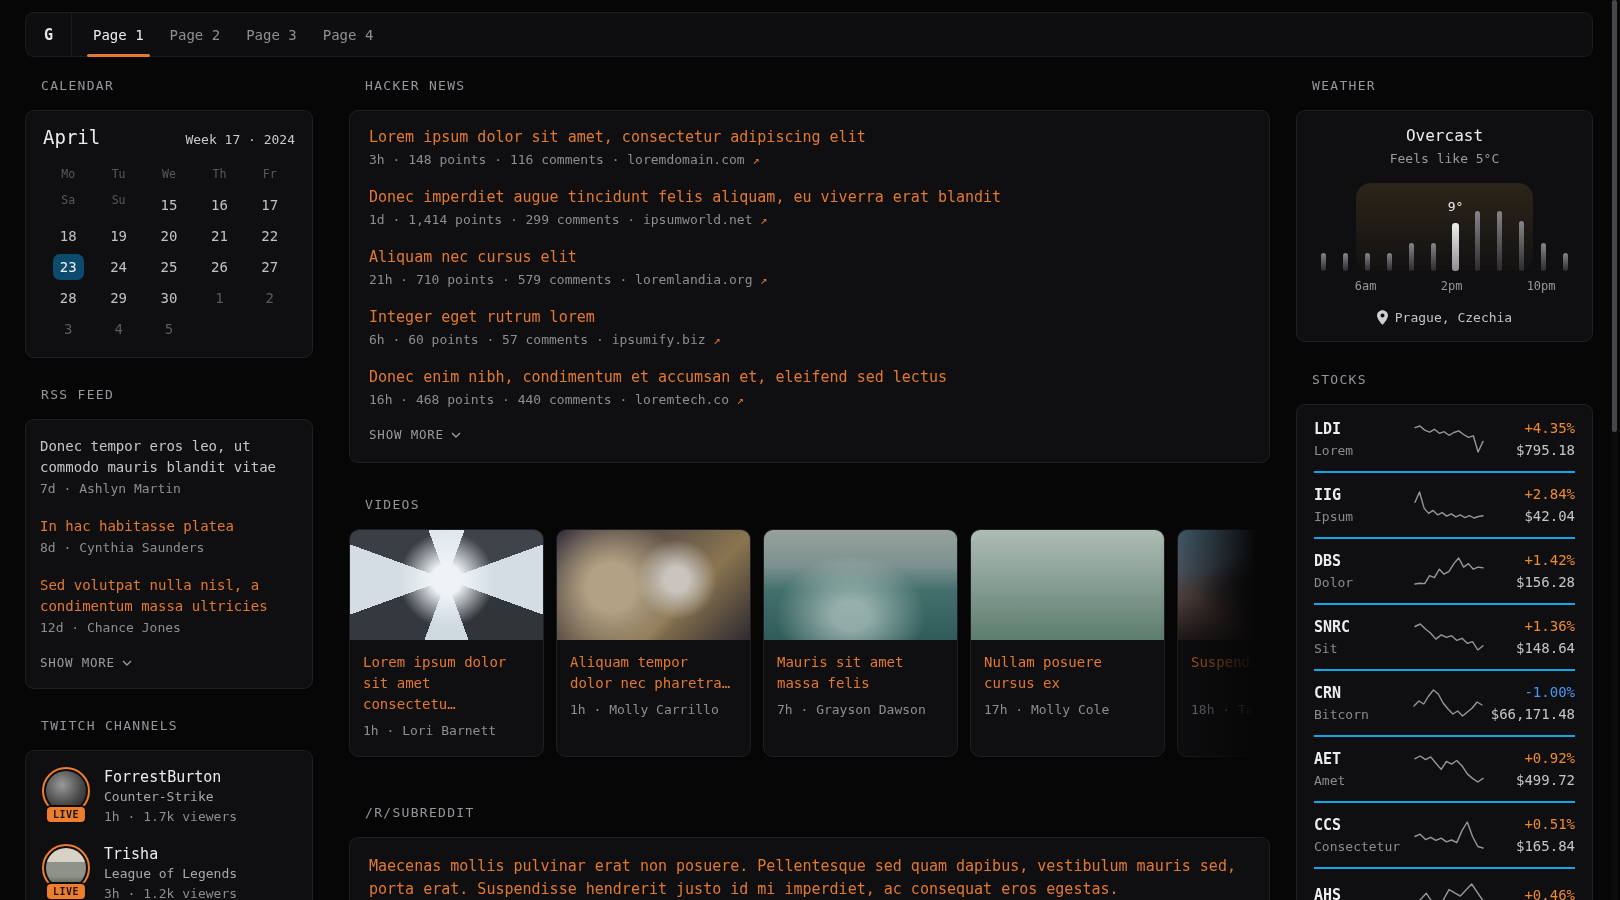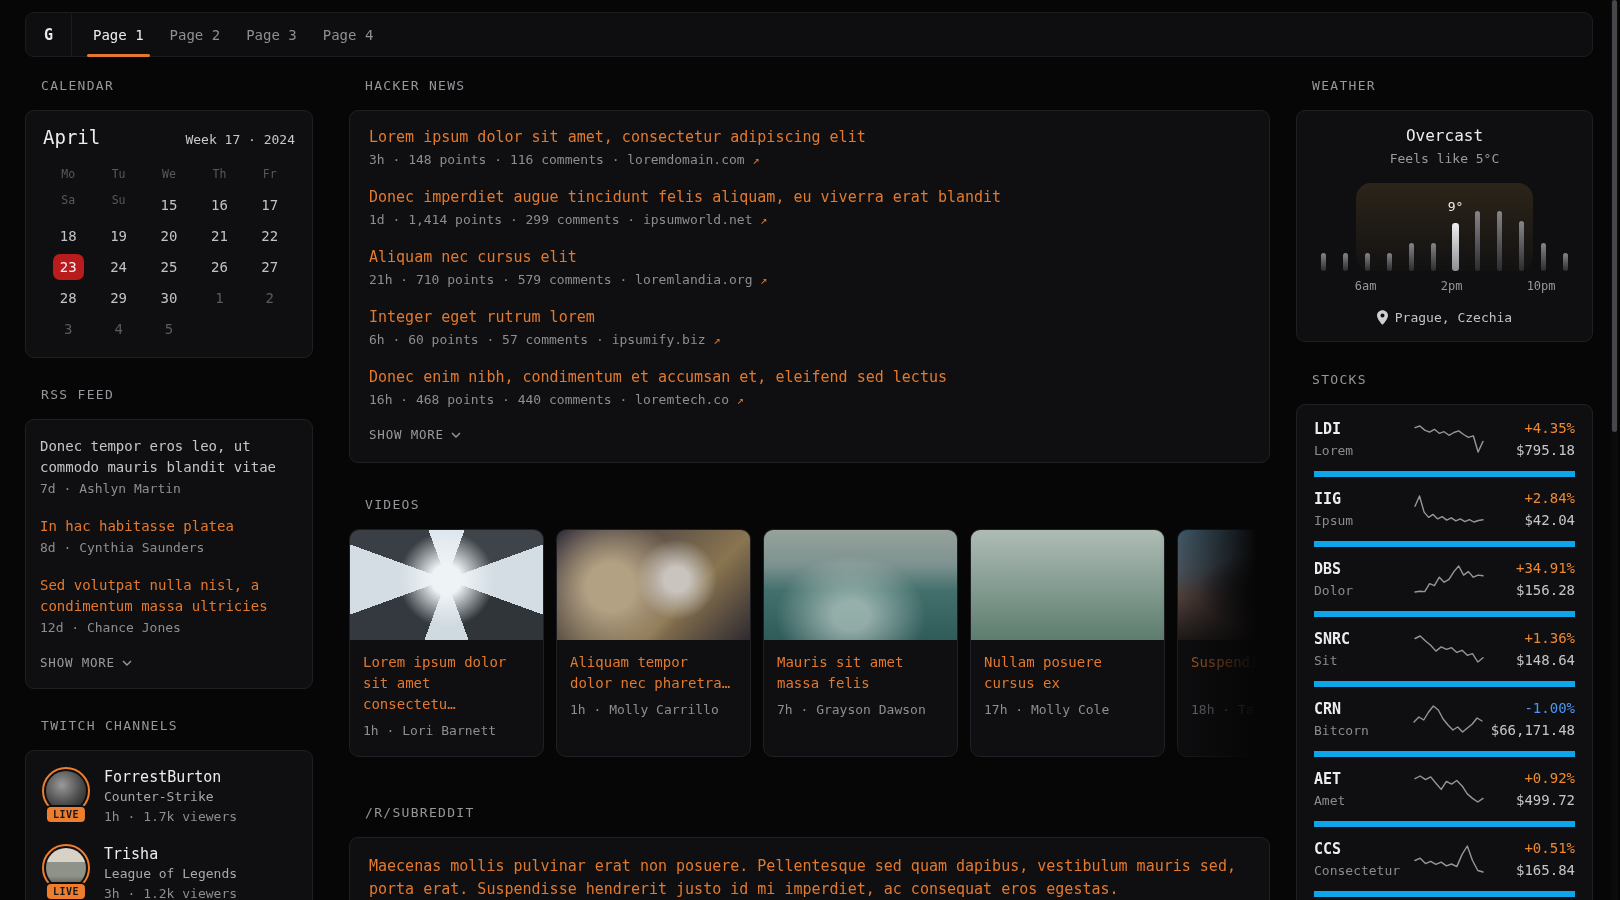--- a/index.html
+++ b/index.html
@@ -35,21 +35,21 @@
 
   
   .cal-card{padding:15px 17px 13px}
   .cal-top{display:flex;justify-content:space-between;align-items:baseline}
   .cal-month{font-size:19px;color:#ececef}
   .cal-week{font-size:13px;color:#c9c9cd}
   .cal-grid{display:grid;grid-template-columns:repeat(5,1fr);margin-top:15px;text-align:center}
   .cal-dn{font-size:11.5px;color:#58585c;height:26px;line-height:22px}
   .cal-d{font-size:14px;color:#c3c3c7;height:31px;display:flex;align-items:center;justify-content:center}
   .cal-d.dim{color:#5b5b5f}
-  .cal-d .pill{display:inline-flex;align-items:center;justify-content:center;width:31px;height:26px;border-radius:7px;background:#b91c1c;color:#f2f2f4}
+  .cal-d .pill{display:inline-flex;align-items:center;justify-content:center;width:31px;height:26px;border-radius:7px;background:#0c4a6e;color:#f2f2f4}
 
   
   .rss-card{padding:16px 14px 18px}
   .rss-item + .rss-item{margin-top:17px}
   .rss-title{font-size:14px;line-height:21px;cursor:pointer}
   .rss-title.unread{color:var(--accent)}
   .rss-title.read{color:#c6c6ca}
   .rss-item .meta{margin-top:1px}
 
   
@@ -103,21 +103,21 @@
   .wbar{width:5px;border-radius:3px;background:linear-gradient(180deg,#86868a,#2c2c2f)}
   .wbar.cur{width:7px;background:linear-gradient(180deg,#efefef,#8f8f93)}
   .wtemp{position:absolute;left:50%;transform:translateX(-50%);color:#ededf0;font-size:13px;white-space:nowrap}
   .w-times{display:flex;margin-top:8px}
   .w-times span{flex:1;font-size:12px;color:#96969a}
   .w-loc{margin-top:17px;display:flex;align-items:center;justify-content:center;gap:7px;font-size:13px;color:#c2c2c6}
 
   
   .st-card{padding:2px 17px;overflow:hidden}
   .st-row{display:flex;align-items:center;padding:12px 0}
-  .st-row + .st-row{border-top:6px solid #0ea5e9}
+  .st-row + .st-row{border-top:2px solid #0ea5e9}
   .st-left{width:92px}
   .st-ticker{font-size:15px;font-weight:bold;color:#ededf0;line-height:19px}
   .st-name{font-size:13px;color:#8b8b8f;margin-top:3px;line-height:17px}
   .spark{flex:none;margin:0 6px}
   .st-right{margin-left:auto;text-align:right}
   .st-pct{font-size:14px;line-height:19px}
   .st-pct.up{color:var(--positive)}
   .st-pct.down{color:var(--negative)}
   .st-price{font-size:14px;color:#c6c6ca;margin-top:3px;line-height:18px}
 
@@ -453,21 +453,21 @@
    </div>
         <div class="st-row">
      <div class="st-left">
        <div class="st-ticker">DBS</div>
        <div class="st-name">Dolor</div>
      </div>
      <svg class="spark" width="74" height="32" viewBox="0 0 74 32">
             <polyline points="3.0,29.0 7.9,28.3 12.7,28.6 17.6,20.6 22.4,22.7 27.3,14.2 32.1,19.2 37.0,16.4 41.9,8.6 46.7,3.0 51.6,12.1 56.4,8.6 61.3,14.2 66.1,12.1 71.0,12.8" fill="none" stroke="#93979c" stroke-width="1.4" stroke-linejoin="round" stroke-linecap="round"></polyline>
           </svg>
      <div class="st-right">
-       <div class="st-pct up">+34.91%</div>
+       <div class="st-pct up">+1.42%</div>
        <div class="st-price">$156.28</div>
      </div>
    </div>
         <div class="st-row">
      <div class="st-left">
        <div class="st-ticker">SNRC</div>
        <div class="st-name">Sit</div>
      </div>
      <svg class="spark" width="74" height="32" viewBox="0 0 74 32">
             <polyline points="3.0,5.5 8.2,3.0 13.5,8.0 18.7,12.2 23.9,18.1 29.2,13.9 34.4,16.4 39.6,14.7 44.8,19.4 50.1,17.3 55.3,22.3 60.5,20.6 65.8,29.0 71.0,24.8" fill="none" stroke="#93979c" stroke-width="1.4" stroke-linejoin="round" stroke-linecap="round"></polyline>

